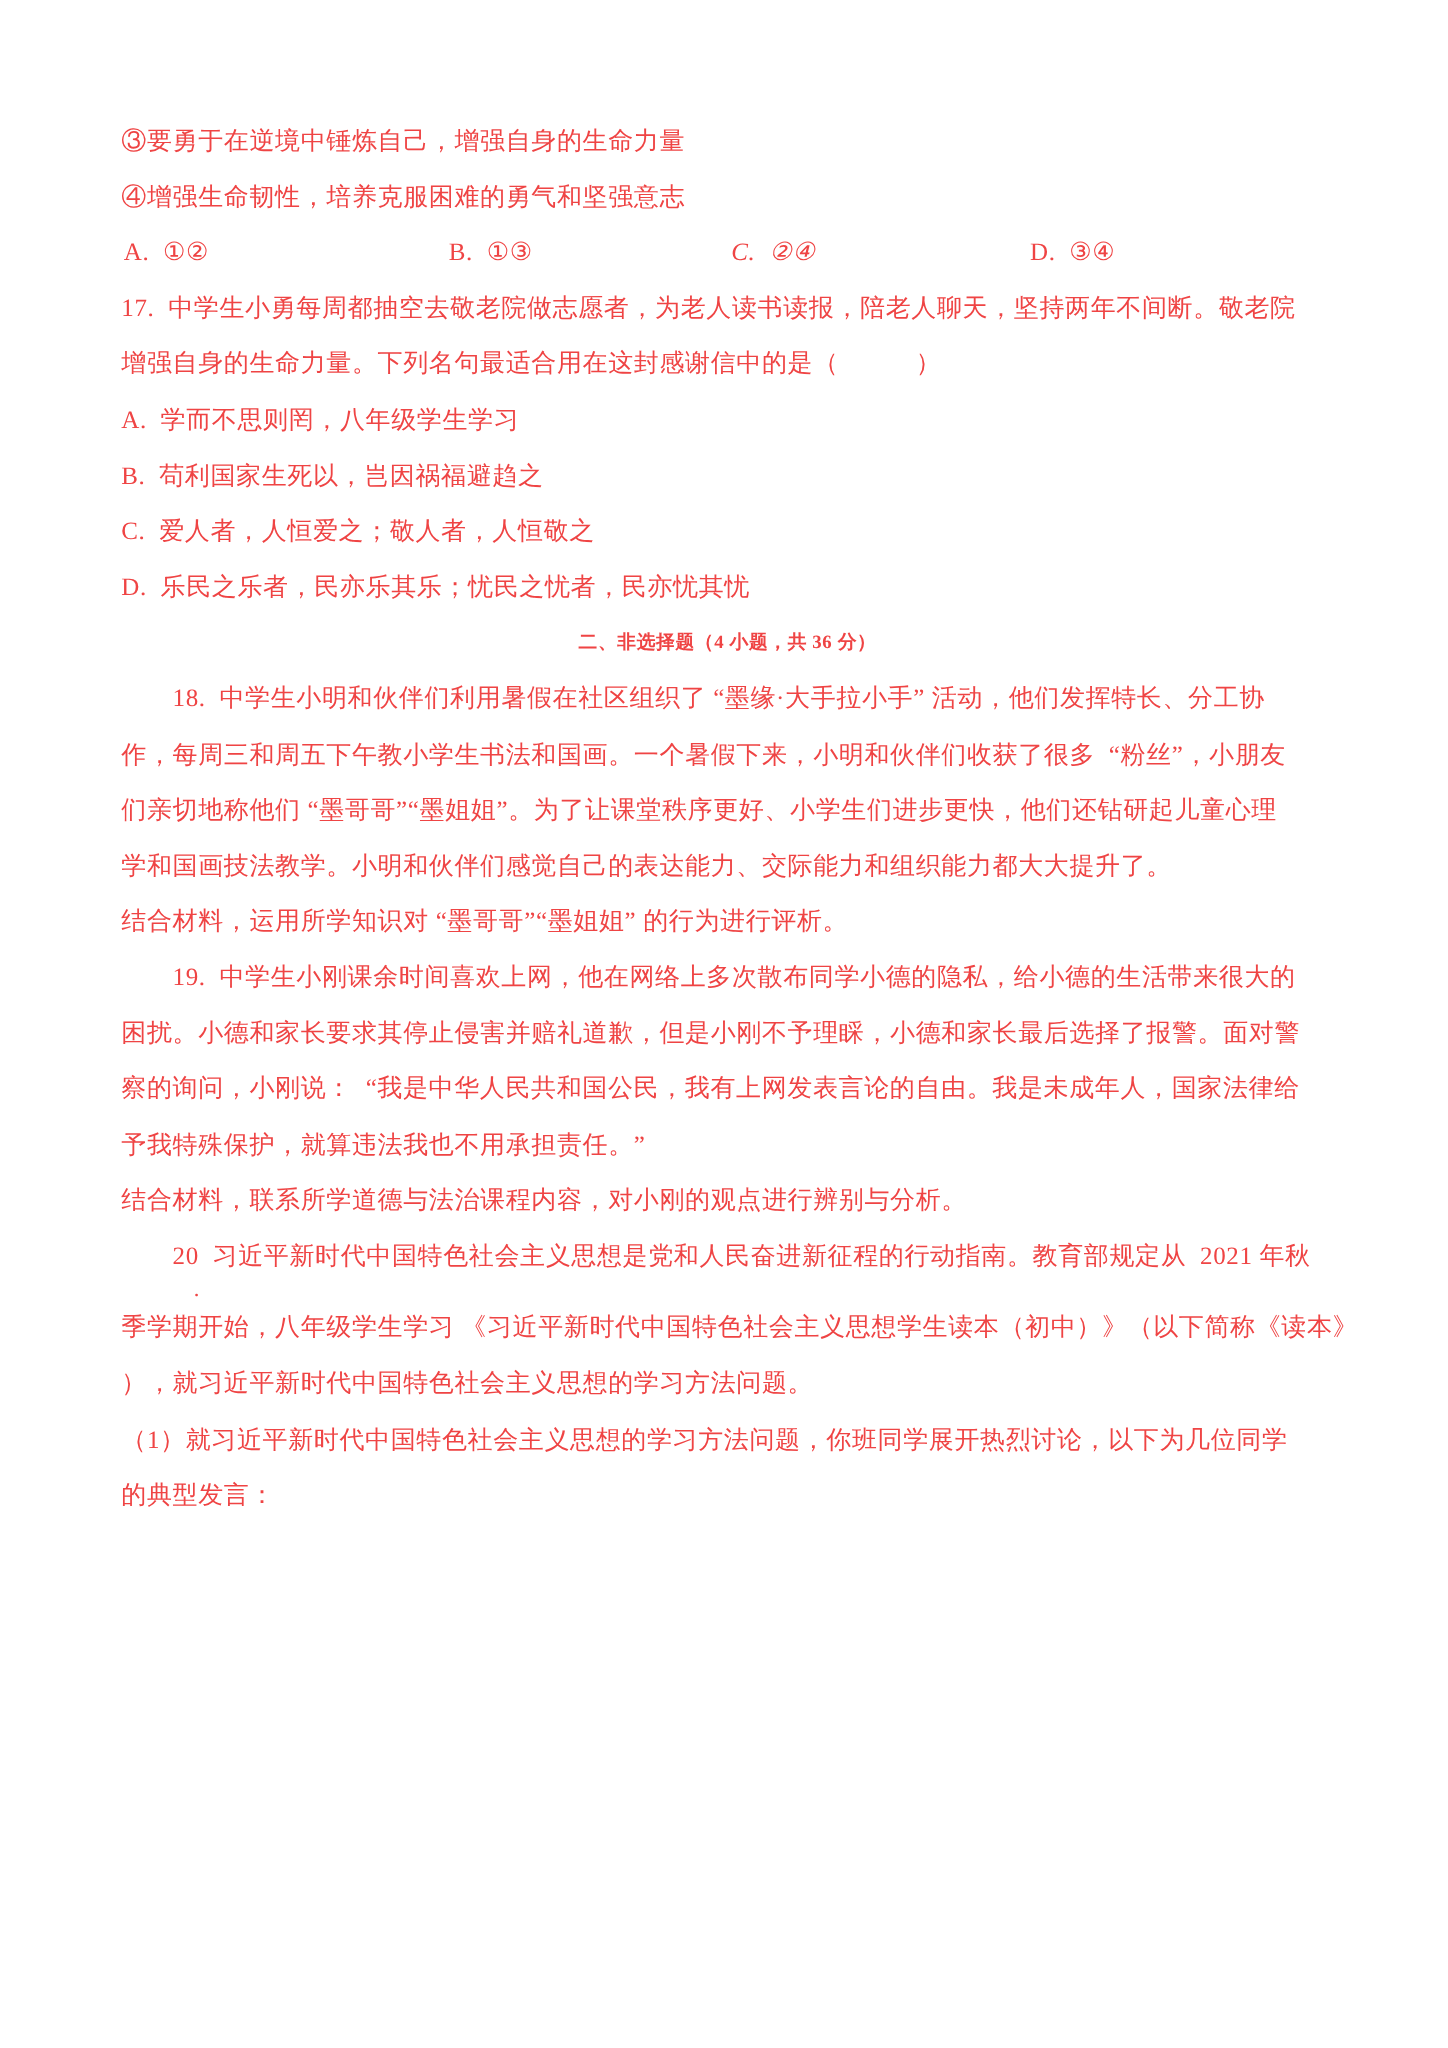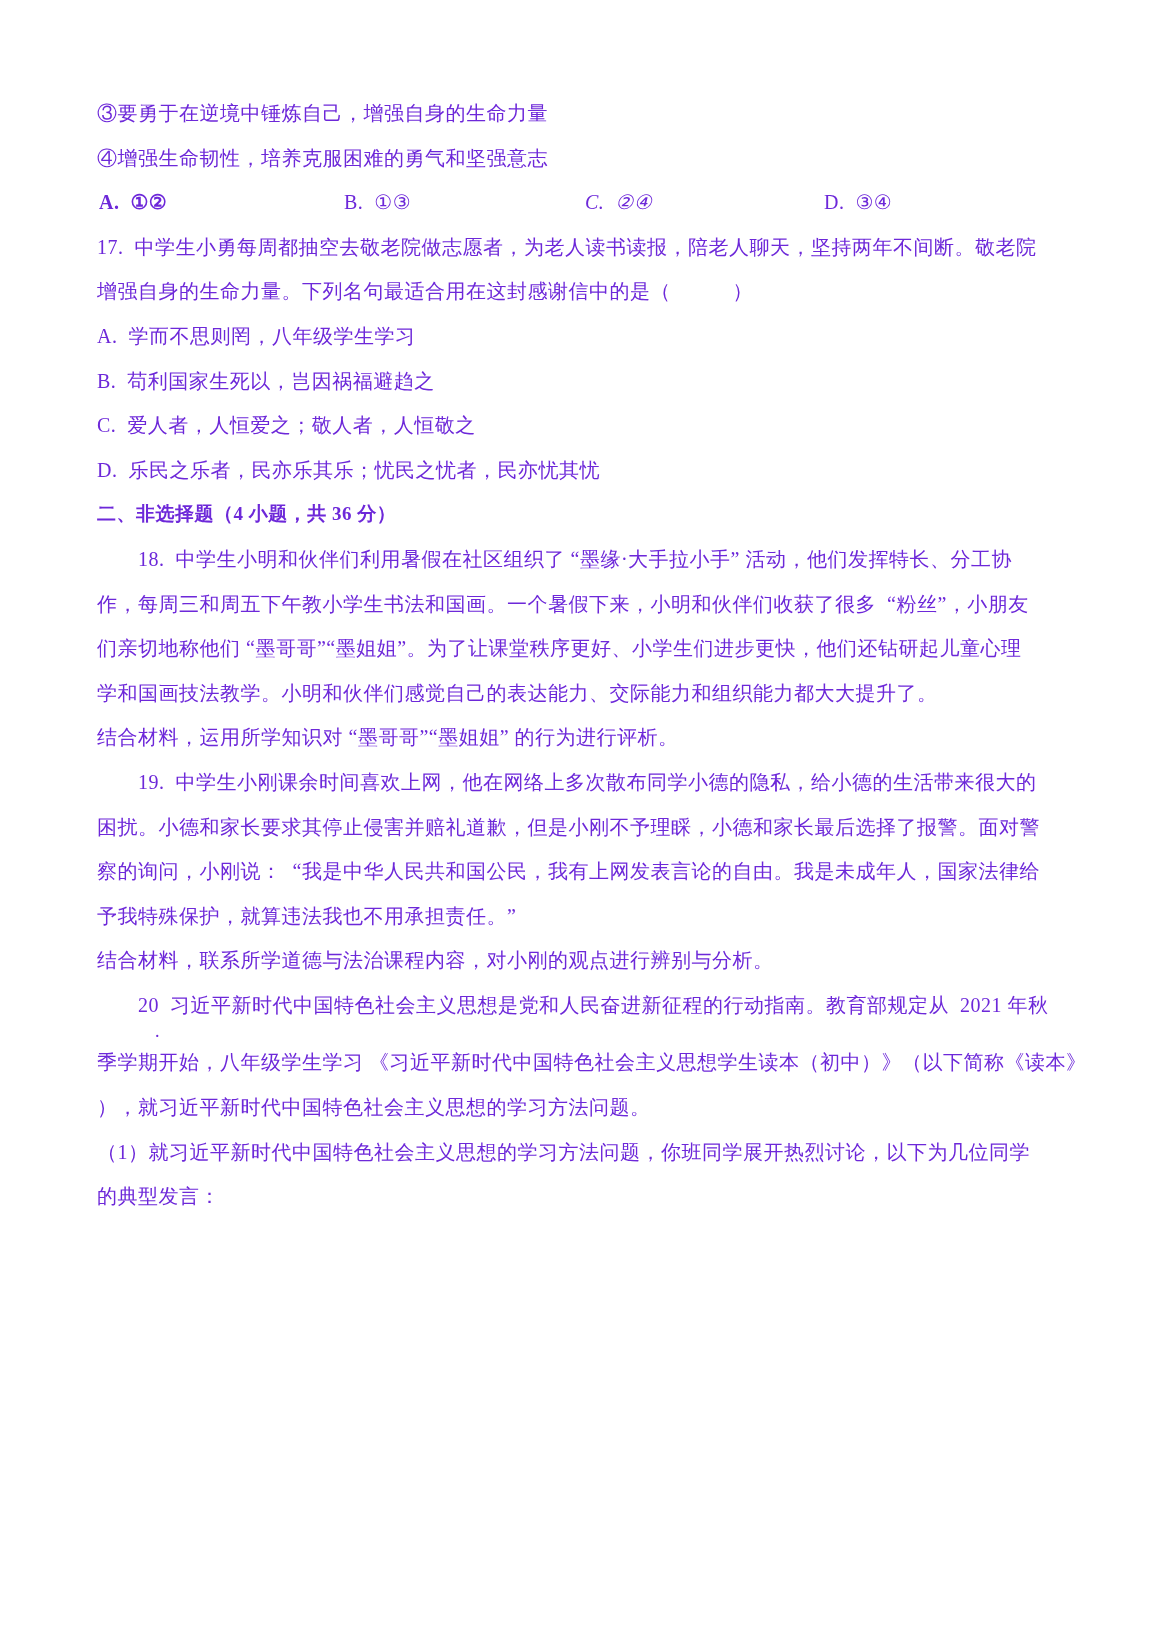--- a/index.html
+++ b/index.html
@@ -6,53 +6,54 @@
     margin: 0;
     padding: 0;
     background: #ffffff;
   }
   .page {
     position: relative;
     width: 1158px;
     height: 1638px;
     background: #ffffff;
     font-family: "Liberation Serif", "DejaVu Serif", serif;
-    color: #6d28d9;
+    color: #ef4444;
     overflow: hidden;
   }
   .content {
     position: absolute;
     left: 97px;
     top: 91px;
     width: 970px;
   }
   .line {
     height: 44.6px;
     line-height: 44.6px;
     font-size: 20px;
     letter-spacing: 0.5px;
     white-space: pre;
   }
   .indent {
     padding-left: 41px;
   }
   .section-heading {
     font-weight: bold;
-    font-size: 19px;
+    font-size: 15px;
+    text-align: center;
   }
   .opts-row {
     position: relative;
   }
   .opts-row .opt {
     position: absolute;
     top: 0;
     white-space: pre;
   }
-  .opt-a { left: 2px; font-weight: bold; }
-  .opt-b { left: 247px; }
+  .opt-a { left: 2px; }
+  .opt-b { left: 262px; }
   .opt-c { left: 488px; font-style: italic; }
   .opt-d { left: 727px; }
   .stray-period-row {
     height: 13px;
     line-height: 8px;
     font-size: 18px;
     padding-left: 58px;
     white-space: pre;
   }
 </style>

